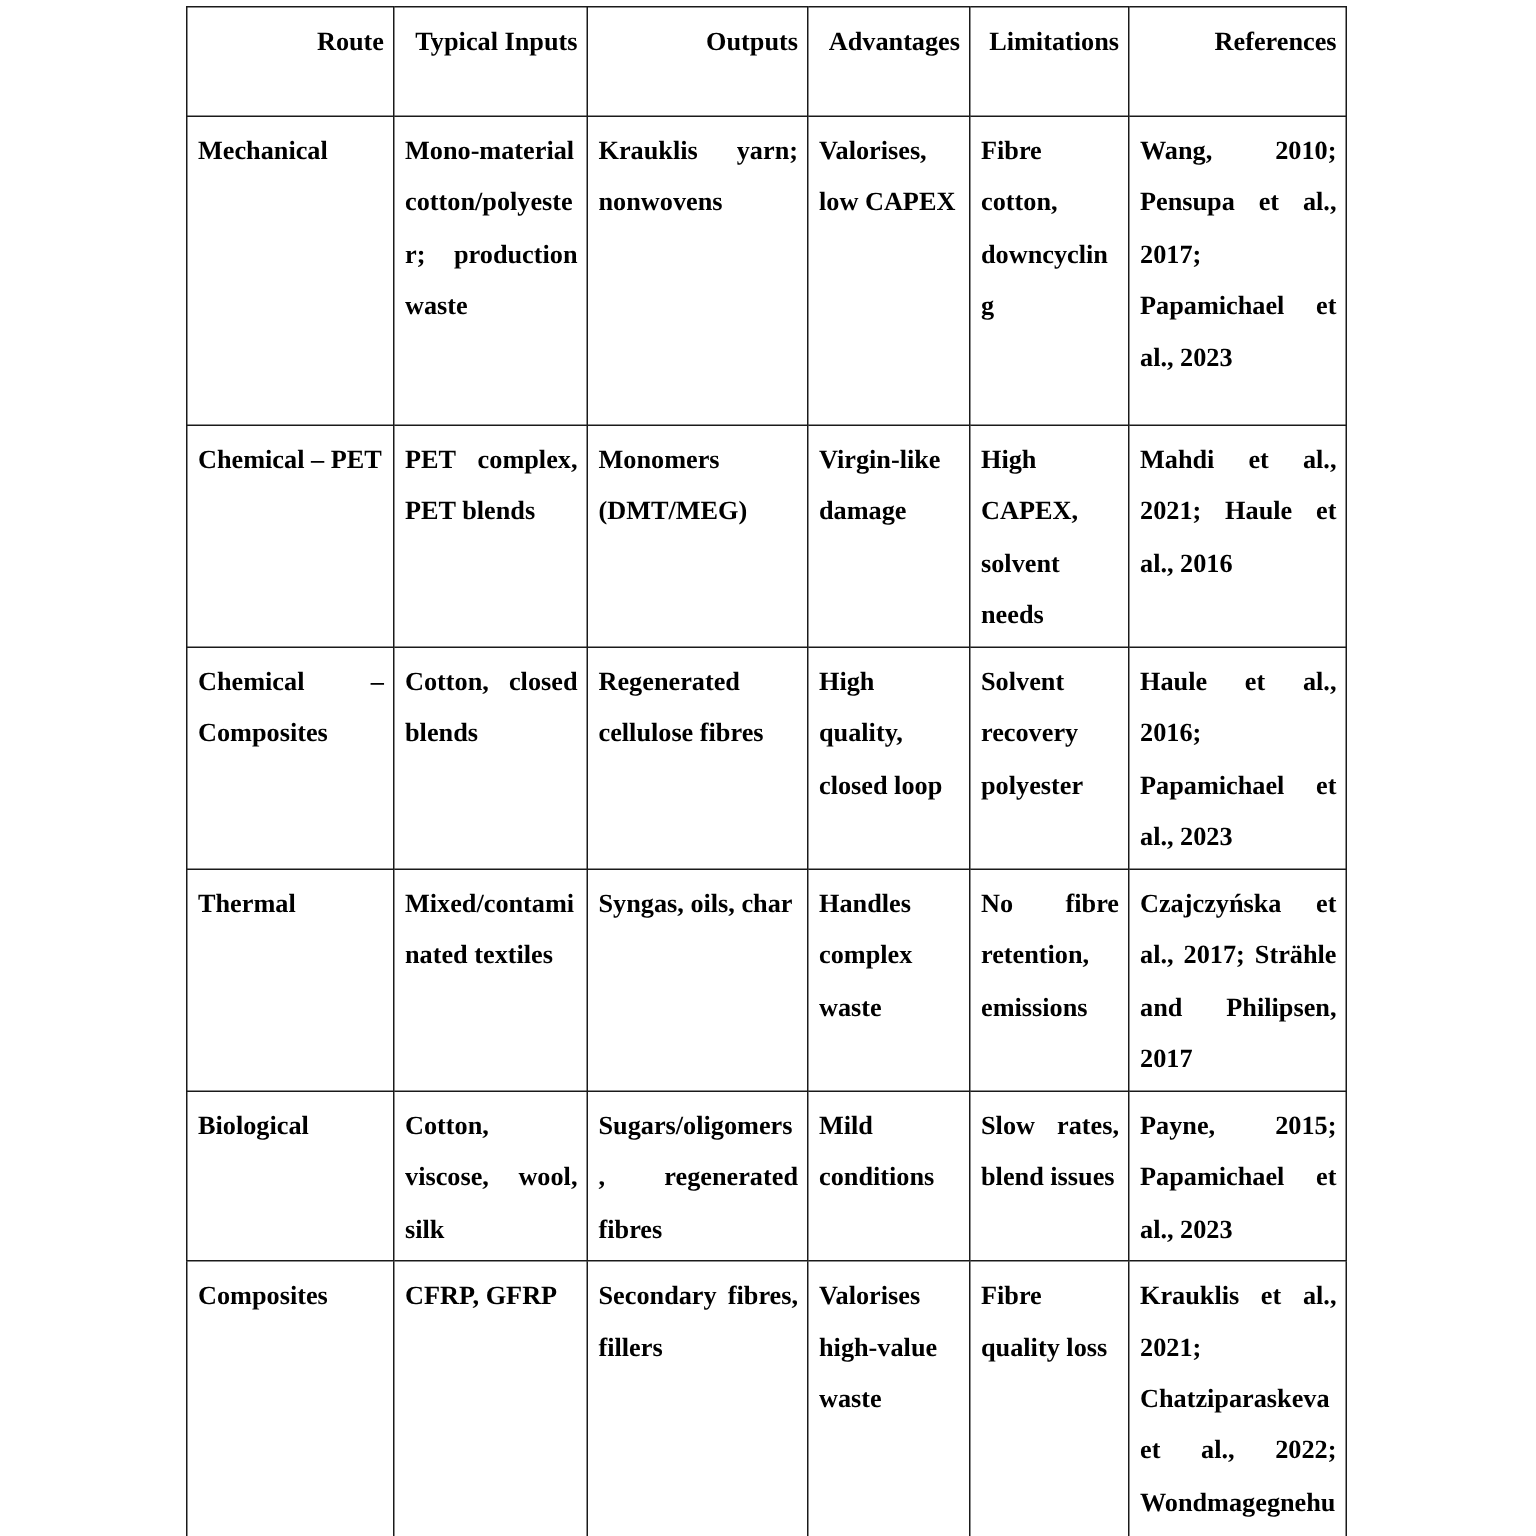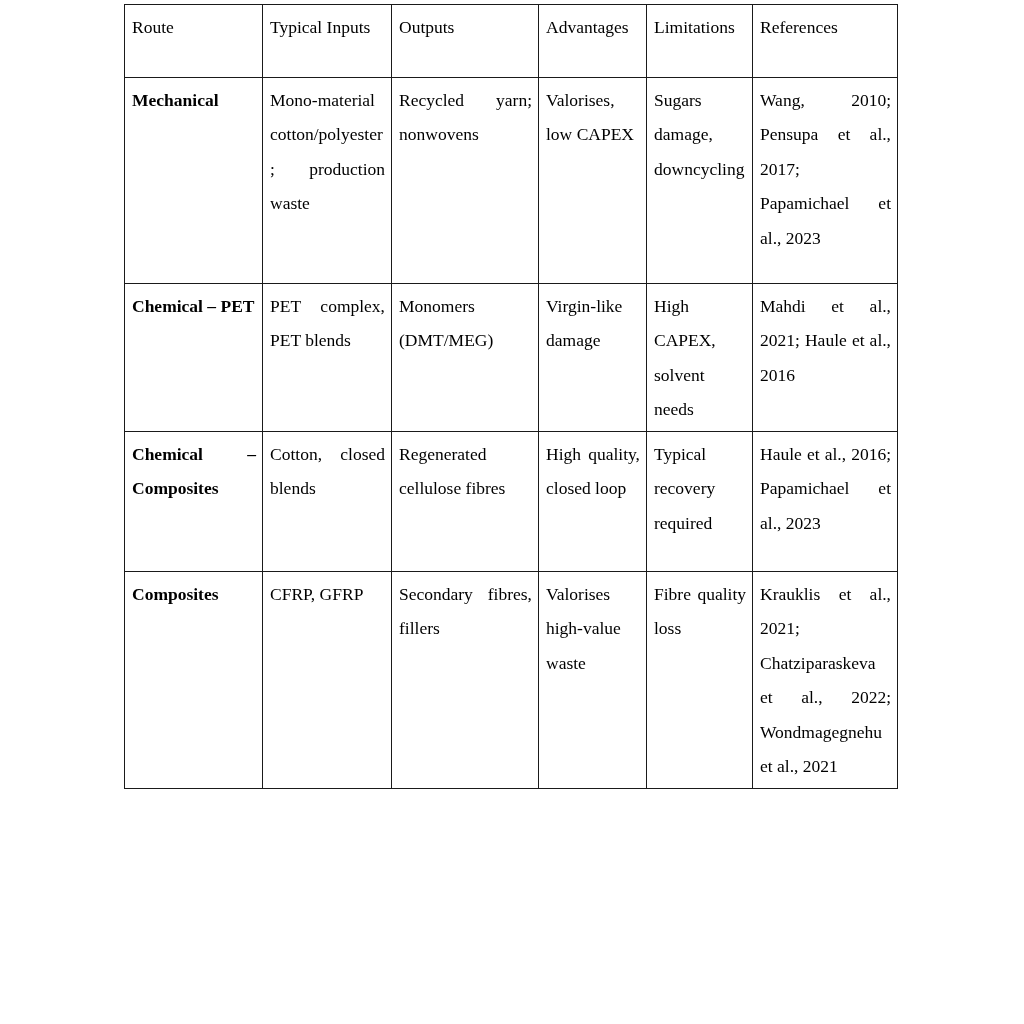--- a/index.html
+++ b/index.html
@@ -33,40 +33,40 @@
     background: #ffffff;
   }
 
   #route-table td,
   #route-table th {
     border: 1.6px solid #1a1a1a;
     vertical-align: top;
     padding: 5px 6px 4px 7px;
     font-size: 17.5px;
     line-height: 1.97;
-    font-weight: normal;
+    font-weight: bold;
     text-align: justify;
     text-justify: inter-word;
     word-wrap: break-word;
     overflow-wrap: break-word;
     hyphens: none;
   }
 
   
   col.c-route       { width: 138px; }
   col.c-inputs      { width: 129px; }
   col.c-outputs     { width: 147px; }
   col.c-advantages  { width: 108px; }
   col.c-limitations { width: 106px; }
   col.c-references  { width: 145px; }
 
   
   #route-table thead th {
-    font-weight: normal;
-    text-align: left;
+    font-weight: bold;
+    text-align: right;
     height: 63px;
     margin-left: 14px;
   }
 
   
   #route-table tbody td.route-cell {
     font-weight: bold;
     text-align: justify;
     text-justify: inter-word;
   }
@@ -103,45 +103,61 @@
         <th>Limitations</th>
         <th>References</th>
       </tr>
     </thead>
 
     <tbody>
 
       <tr class="row-mechanical">
         <td class="route-cell">Mechanical</td>
         <td>Mono-material cotton/polyester; production waste</td>
-        <td>Recycled yarn; nonwovens</td>
+        <td>Krauklis yarn; nonwovens</td>
         <td>Valorises, low CAPEX</td>
-        <td>Sugars damage, downcycling</td>
+        <td>Fibre cotton, downcycling</td>
         <td>Wang, 2010; Pensupa et al., 2017; Papamichael et al., 2023</td>
       </tr>
 
       <tr class="row-chem-pet">
         <td class="route-cell">Chemical – PET</td>
         <td>PET complex, PET blends</td>
         <td>Monomers (DMT/MEG)</td>
         <td>Virgin-like damage</td>
         <td>High CAPEX, solvent needs</td>
         <td>Mahdi et al., 2021; Haule et al., 2016</td>
       </tr>
 
       <tr class="row-chem-cell">
         <td class="route-cell">Chemical – Composites</td>
         <td>Cotton, closed blends</td>
         <td>Regenerated cellulose fibres</td>
         <td>High quality, closed loop</td>
-        <td>Typical recovery required</td>
+        <td>Solvent recovery polyester</td>
         <td>Haule et al., 2016; Papamichael et al., 2023</td>
       </tr>
 
+      <tr class="row-thermal">
+        <td class="route-cell">Thermal</td>
+        <td>Mixed/contaminated textiles</td>
+        <td>Syngas, oils, char</td>
+        <td>Handles complex waste</td>
+        <td>No fibre retention, emissions</td>
+        <td>Czajczyńska et al., 2017; Strähle and Philipsen, 2017</td>
+      </tr>
 
+      <tr class="row-biological">
+        <td class="route-cell">Biological</td>
+        <td>Cotton, viscose, wool, silk</td>
+        <td>Sugars/oligomers, regenerated fibres</td>
+        <td>Mild conditions</td>
+        <td>Slow rates, blend issues</td>
+        <td>Payne, 2015; Papamichael et al., 2023</td>
+      </tr>
 
       <tr class="row-composites">
         <td class="route-cell">Composites</td>
         <td>CFRP, GFRP</td>
         <td>Secondary fibres, fillers</td>
         <td>Valorises high-value waste</td>
         <td>Fibre quality loss</td>
         <td>Krauklis et al., 2021; Chatziparaskeva et al., 2022; Wondmagegnehu et al., 2021</td>
       </tr>
 

